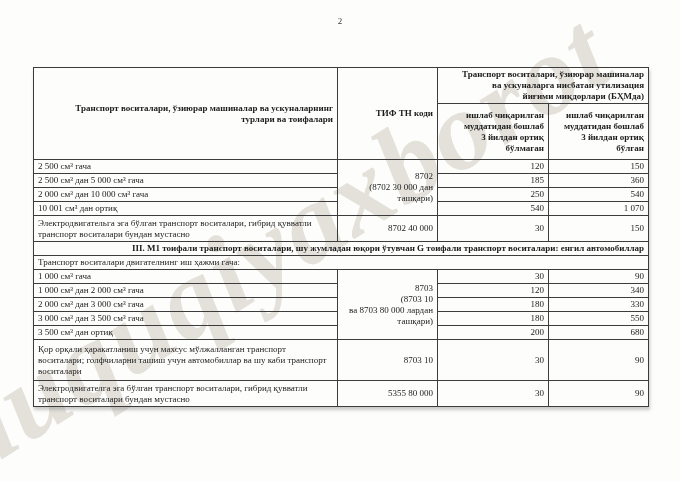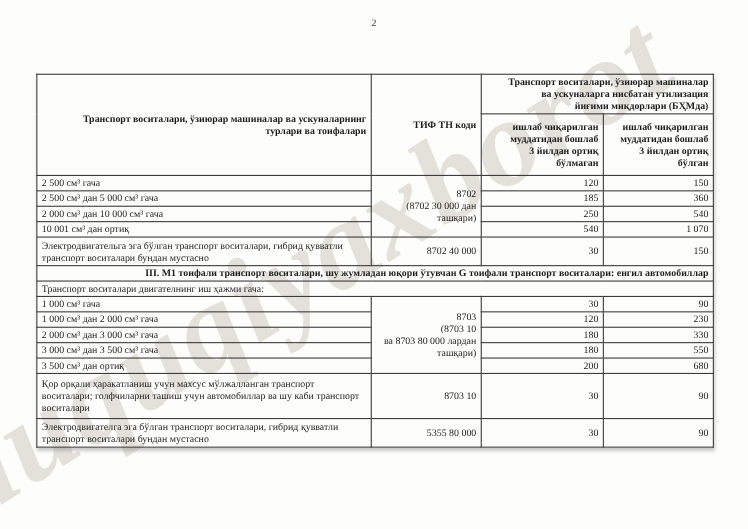--- a/index.html
+++ b/index.html
@@ -121,21 +121,21 @@
       <td rowspan="5" class="c pre">8703
 (8703 10
 ва 8703 80 000 лардан
 ташқари)</td>
       <td class="c">30</td>
       <td class="c">90</td>
     </tr>
     <tr class="r">
       <td>1 000 см³ дан 2 000 см³ гача</td>
       <td class="c">120</td>
-      <td class="c">230</td>
+      <td class="c">340</td>
     </tr>
     <tr class="r">
       <td>2 000 см³ дан 3 000 см³ гача</td>
       <td class="c">180</td>
       <td class="c">330</td>
     </tr>
     <tr class="r">
       <td>3 000 см³ дан 3 500 см³ гача</td>
       <td class="c">180</td>
       <td class="c">550</td>

